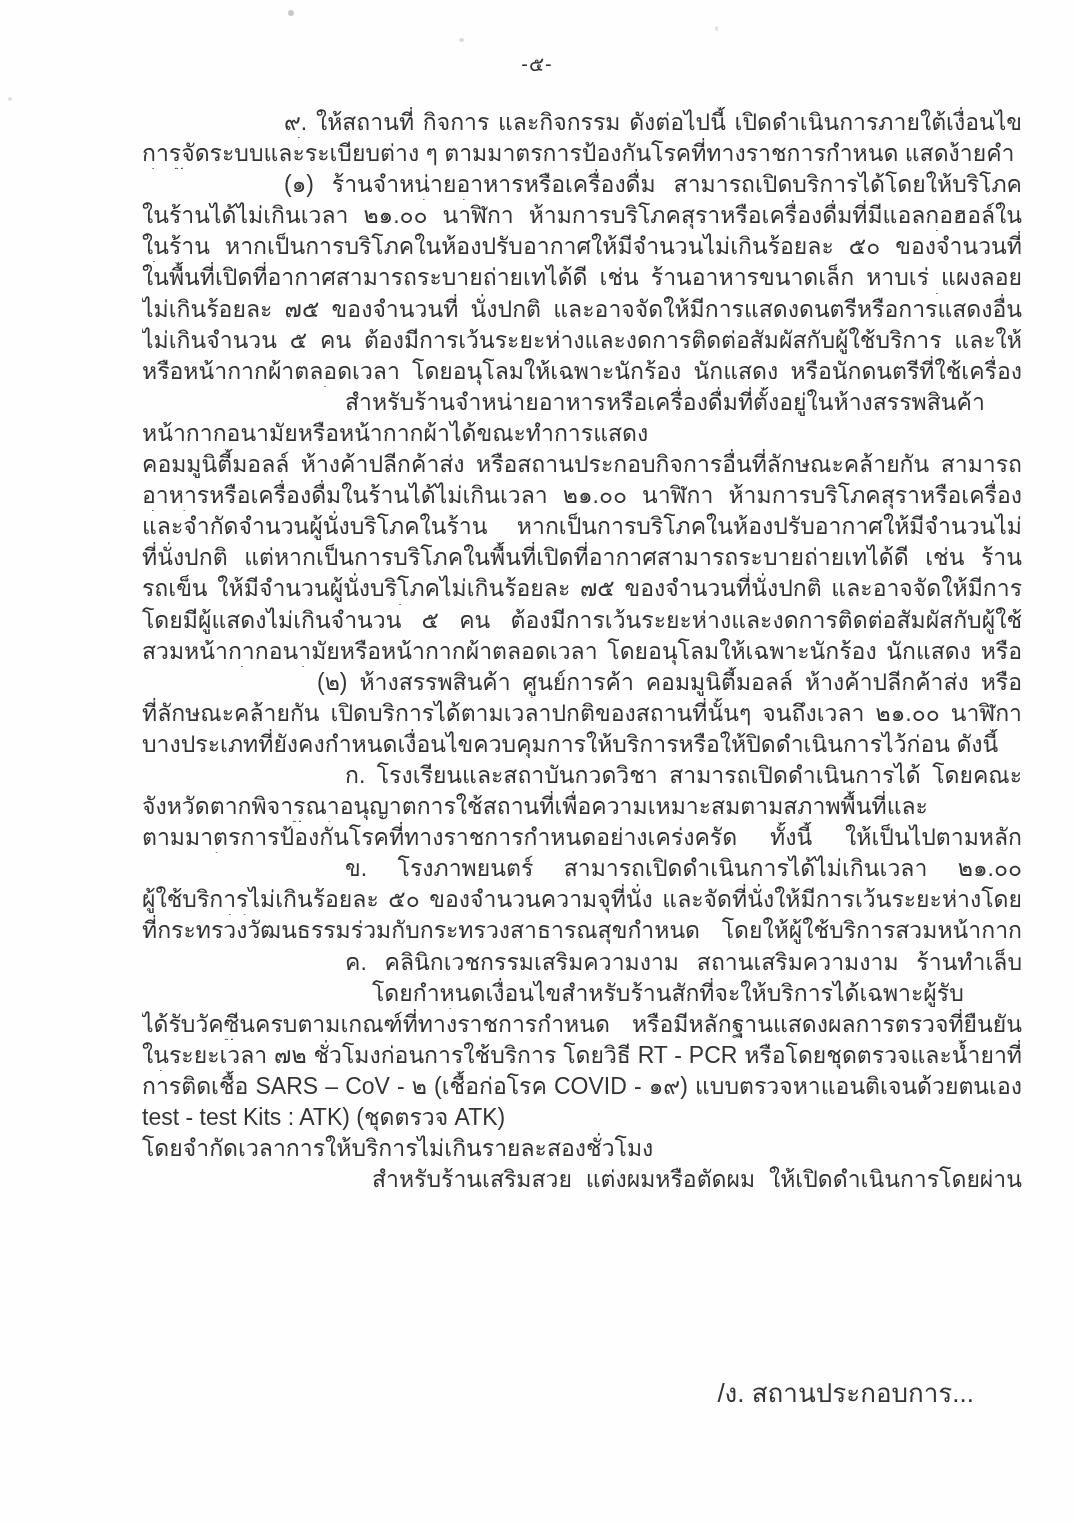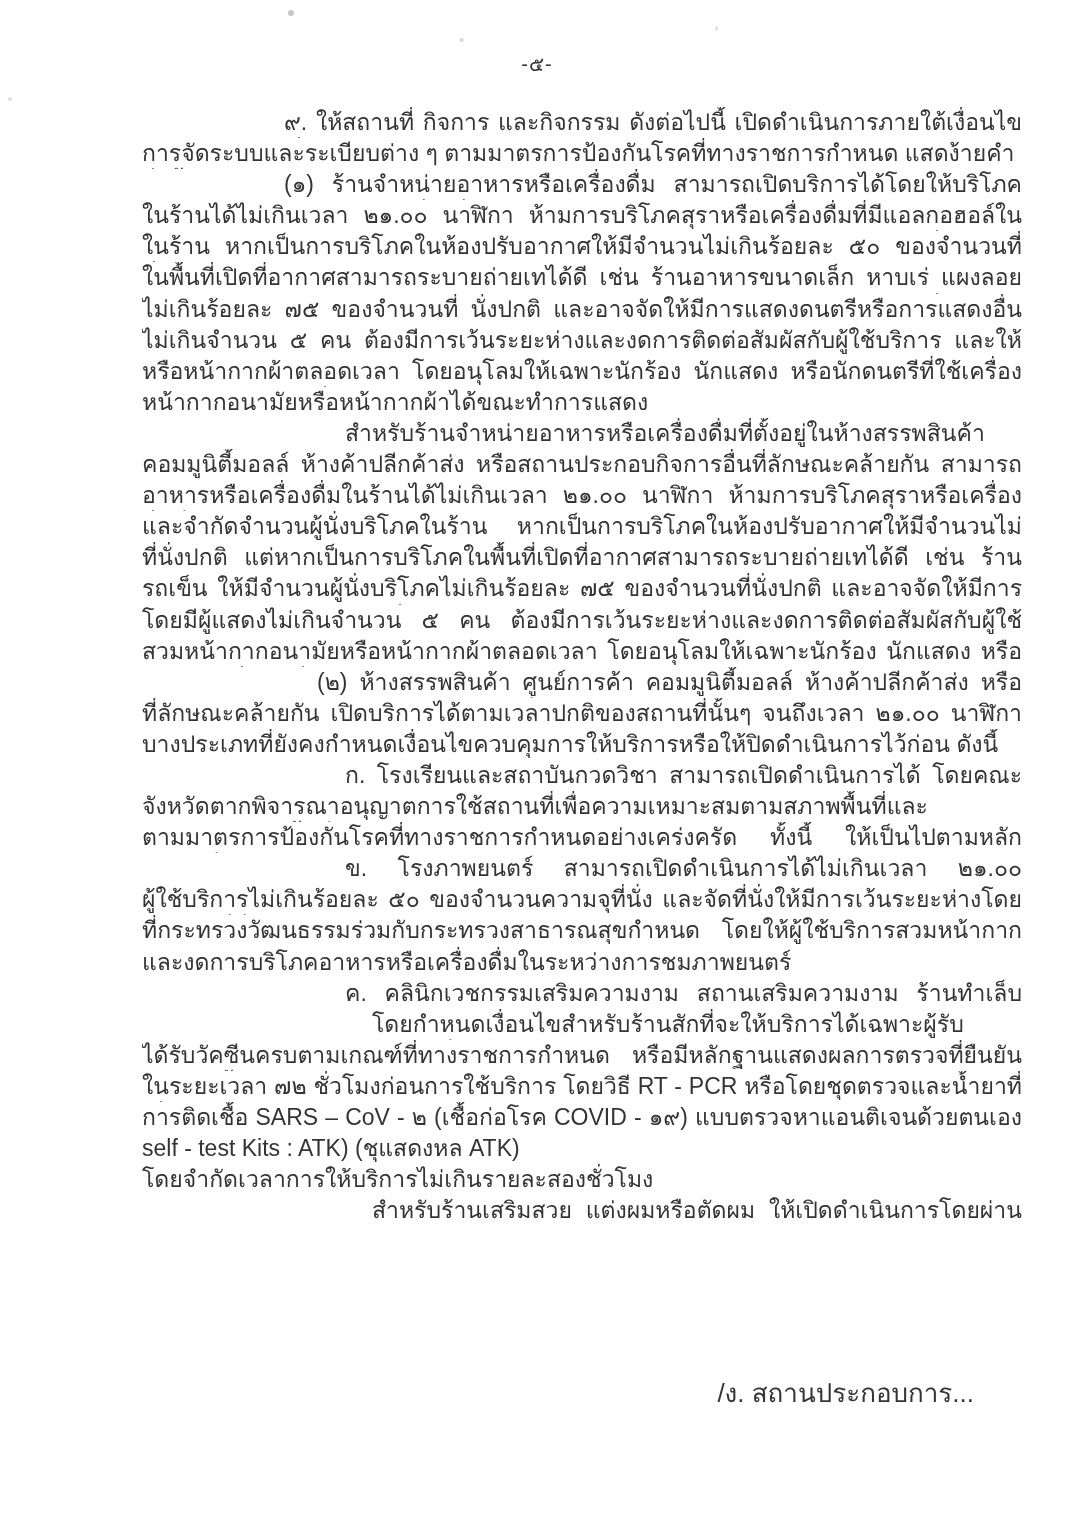--- a/index.html
+++ b/index.html
@@ -87,43 +87,42 @@
   <div class="doc-body">
       <div class="line i1 j">๙. ให้สถานที่ กิจการ และกิจกรรม ดังต่อไปนี้ เปิดดำเนินการภายใต้เงื่อนไข เงื่อนเวลา</div>
       <div class="line">การจัดระบบและระเบียบต่าง ๆ ตามมาตรการป้องกันโรคที่ทางราชการกำหนด แสดง้ายคำสั่งนี้</div>
       <div class="line i1 j">(๑) ร้านจำหน่ายอาหารหรือเครื่องดื่ม สามารถเปิดบริการได้โดยให้บริโภคอาหารหรือเครื่องดื่ม</div>
       <div class="line j">ในร้านได้ไม่เกินเวลา ๒๑.๐๐ นาฬิกา ห้ามการบริโภคสุราหรือเครื่องดื่มที่มีแอลกอฮอล์ในร้าน และจำกัดจำนวนผู้นั่งบริโภค</div>
       <div class="line j">ในร้าน หากเป็นการบริโภคในห้องปรับอากาศให้มีจำนวนไม่เกินร้อยละ ๕๐ ของจำนวนที่นั่งปกติ  แต่หากเป็นการบริโภค</div>
       <div class="line j">ในพื้นที่เปิดที่อากาศสามารถระบายถ่ายเทได้ดี เช่น ร้านอาหารขนาดเล็ก หาบเร่ แผงลอย รถเข็น ให้มีจำนวนผู้นั่งบริโภค</div>
       <div class="line j">ไม่เกินร้อยละ ๗๕ ของจำนวนที่ นั่งปกติ  และอาจจัดให้มีการแสดงดนตรีหรือการแสดงอื่นได้ โดยมีผู้แสดง</div>
       <div class="line j">ไม่เกินจำนวน ๕ คน ต้องมีการเว้นระยะห่างและงดการติดต่อสัมผัสกับผู้ใช้บริการ และให้นักดนตรีสวมหน้ากากอนามัย</div>
       <div class="line j">หรือหน้ากากผ้าตลอดเวลา โดยอนุโลมให้เฉพาะนักร้อง นักแสดง หรือนักดนตรีที่ใช้เครื่องดนตรีประเภทเป่าที่อาจถอด</div>
+      <div class="line i3 j">สำหรับร้านจำหน่ายอาหารหรือเครื่องดื่มที่ตั้งอยู่ในห้างสรรพสินค้า ศูนย์การค้า</div>
       <div class="line">หน้ากากอนามัยหรือหน้ากากผ้าได้ขณะทำการแสดง</div>
-      <div class="line i3 j">สำหรับร้านจำหน่ายอาหารหรือเครื่องดื่มที่ตั้งอยู่ในห้างสรรพสินค้า ศูนย์การค้า</div>
       <div class="line j">คอมมูนิตี้มอลล์ ห้างค้าปลีกค้าส่ง หรือสถานประกอบกิจการอื่นที่ลักษณะคล้ายกัน สามารถเปิดบริการได้โดยให้บริโภค</div>
       <div class="line j">อาหารหรือเครื่องดื่มในร้านได้ไม่เกินเวลา ๒๑.๐๐ นาฬิกา ห้ามการบริโภคสุราหรือเครื่องดื่มที่มีแอลกอฮอล์ในร้าน</div>
       <div class="line j">และจำกัดจำนวนผู้นั่งบริโภคในร้าน หากเป็นการบริโภคในห้องปรับอากาศให้มีจำนวนไม่เกินร้อยละ ๕๐ ของจำนวน</div>
       <div class="line j">ที่นั่งปกติ  แต่หากเป็นการบริโภคในพื้นที่เปิดที่อากาศสามารถระบายถ่ายเทได้ดี เช่น ร้านอาหารขนาดเล็ก หาบเร่ แผงลอย</div>
       <div class="line j">รถเข็น ให้มีจำนวนผู้นั่งบริโภคไม่เกินร้อยละ ๗๕ ของจำนวนที่นั่งปกติ และอาจจัดให้มีการแสดงดนตรีหรือการแสดงอื่นได้</div>
       <div class="line j">โดยมีผู้แสดงไม่เกินจำนวน ๕ คน ต้องมีการเว้นระยะห่างและงดการติดต่อสัมผัสกับผู้ใช้บริการ และให้นักดนตรี</div>
       <div class="line j">สวมหน้ากากอนามัยหรือหน้ากากผ้าตลอดเวลา โดยอนุโลมให้เฉพาะนักร้อง นักแสดง หรือนักดนตรีที่ใช้เครื่องดนตรี</div>
       <div class="line i2 j">(๒) ห้างสรรพสินค้า ศูนย์การค้า คอมมูนิตี้มอลล์ ห้างค้าปลีกค้าส่ง หรือสถานประกอบกิจการอื่น</div>
       <div class="line j">ที่ลักษณะคล้ายกัน เปิดบริการได้ตามเวลาปกติของสถานที่นั้นๆ จนถึงเวลา ๒๑.๐๐ นาฬิกา เว้นแต่กิจการหรือกิจกรรม</div>
       <div class="line">บางประเภทที่ยังคงกำหนดเงื่อนไขควบคุมการให้บริการหรือให้ปิดดำเนินการไว้ก่อน ดังนี้</div>
       <div class="line i3 j">ก. โรงเรียนและสถาบันกวดวิชา สามารถเปิดดำเนินการได้ โดยคณะกรรมการโรคติดต่อ</div>
       <div class="line j">จังหวัดตากพิจารณาอนุญาตการใช้สถานที่เพื่อความเหมาะสมตามสภาพพื้นที่และสถานการณ์ในพื้นที่รับผิดชอบ โดยปฏิบัติ</div>
       <div class="line j">ตามมาตรการป้องกันโรคที่ทางราชการกำหนดอย่างเคร่งครัด ทั้งนี้ ให้เป็นไปตามหลักเกณฑ์ที่กระทรวงศึกษาธิการ</div>
       <div class="line i3 j">ข. โรงภาพยนตร์ สามารถเปิดดำเนินการได้ไม่เกินเวลา ๒๑.๐๐ นาฬิกา โดยจำกัดจำนวน</div>
       <div class="line j">ผู้ใช้บริการไม่เกินร้อยละ ๕๐ ของจำนวนความจุที่นั่ง และจัดที่นั่งให้มีการเว้นระยะห่างโดยการเว้นที่นั่งตามแนวปฏิบัติ</div>
       <div class="line j">ที่กระทรวงวัฒนธรรมร่วมกับกระทรวงสาธารณสุขกำหนด โดยให้ผู้ใช้บริการสวมหน้ากากอนามัยหรือหน้ากากผ้า</div>
-      <div class="line">และงดการบริโภคอาหารหรือเครื่องดื่มในระหว่างการชมภาพยนตร์</div>
       <div class="line i3 j">ค. คลินิกเวชกรรมเสริมความงาม สถานเสริมความงาม ร้านทำเล็บ ร้านสัก</div>
       <div class="line i4 j">โดยกำหนดเงื่อนไขสำหรับร้านสักที่จะให้บริการได้เฉพาะผู้รับบริการที่แสดงหลักฐานว่า</div>
       <div class="line j">ได้รับวัคซีนครบตามเกณฑ์ที่ทางราชการกำหนด หรือมีหลักฐานแสดงผลการตรวจที่ยืนยันว่าไม่มีเชื้อโควิด – ๑๙</div>
       <div class="line j">ในระยะเวลา ๗๒ ชั่วโมงก่อนการใช้บริการ โดยวิธี RT - PCR หรือโดยชุดตรวจและน้ำยาที่เกี่ยวข้องกับการวินิจฉัย</div>
       <div class="line j">การติดเชื้อ SARS – CoV - ๒ (เชื้อก่อโรค COVID - ๑๙) แบบตรวจหาแอนติเจนด้วยตนเอง (COVID - ๑๙ Antigen test</div>
-      <div class="line">self - test Kits : ATK) (ชุแสดงหล ATK)</div>
+      <div class="line">test - test Kits : ATK) (ชุดตรวจ ATK)</div>
       <div class="line">โดยจำกัดเวลาการให้บริการไม่เกินรายละสองชั่วโมง</div>
       <div class="line i4 j">สำหรับร้านเสริมสวย แต่งผมหรือตัดผม ให้เปิดดำเนินการโดยผ่านการนัดหมาย</div>
     </div>
 
   <div class="footer-note">/ง. สถานประกอบการ...</div>
 </div>
 
 </body></html>

